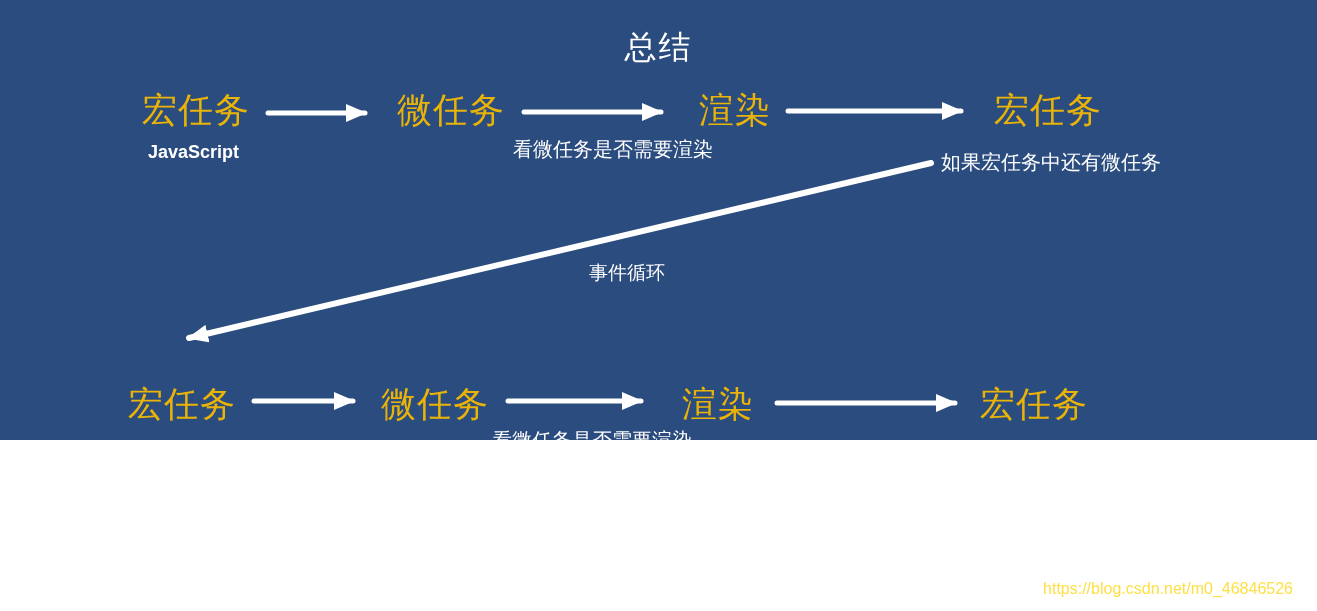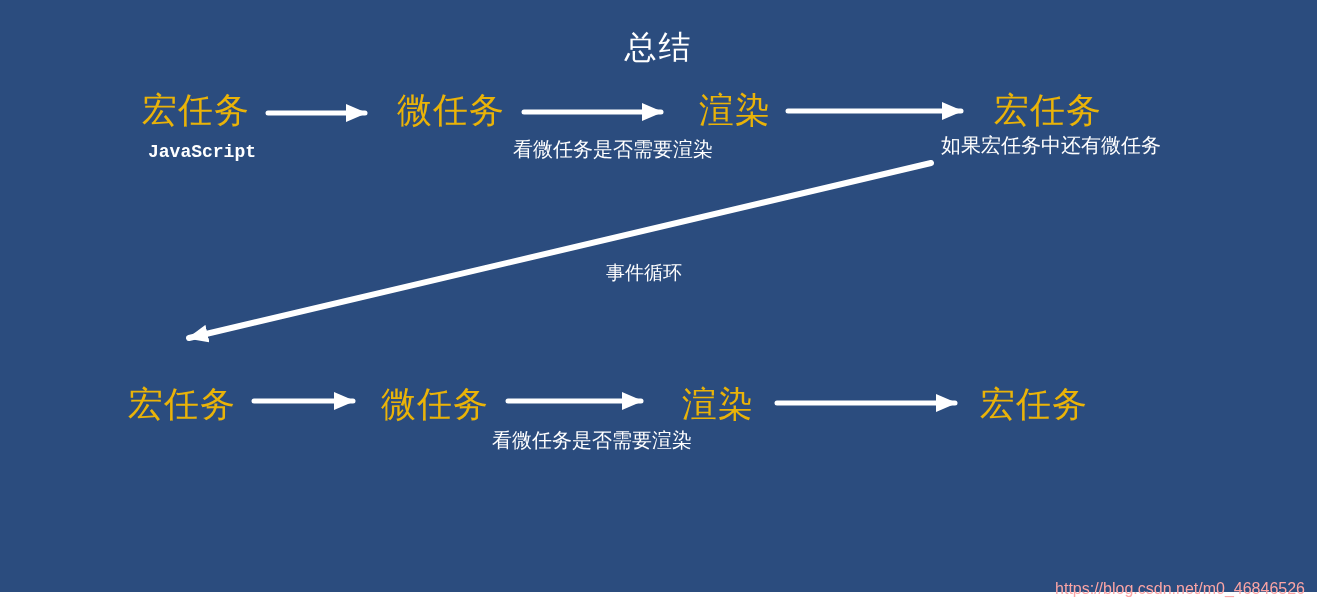--- a/index.html
+++ b/index.html
@@ -2,45 +2,45 @@
 <html><head>
 <meta charset="utf-8">
 <style>
   html, body { margin: 0; padding: 0; }
   body {
     font-family: "Liberation Sans", "DejaVu Sans", sans-serif;
     width: 1317px; height: 611px; overflow: hidden;
   }
   #slide {
     position: relative;
-    width: 1317px; height: 592px;
+    width: 1317px; height: 440px;
     background: #2b4c7e;
   }
   .abs { position: absolute; white-space: nowrap; }
   .title {
     top: 26px; left: 50%; transform: translateX(-50%);
     font-size: 32px; color: #ffffff; letter-spacing: 2px;
   }
   .node {
     top: 92px;
     font-size: 35px; line-height: 35px;
     color: #eab308; letter-spacing: 1px;
   }
   .row2 .node, .node.r2 { top: 386px; }
   .sub {
     color: #ffffff; font-size: 20px; line-height: 20px;
   }
-  .js-label { left: 148px; top: 142px; font-size: 18px; font-weight: 600; font-family: Liberation Mono, monospace; }
+  .js-label { left: 148px; top: 142px; font-size: 18px; font-weight: 600; }
   .check-top { left: 513px; top: 139px; }
-  .macro-micro { left: 941px; top: 135px; }
-  .loop-label { left: 606px; top: 263px; font-size: 19px; }
+  .macro-micro { left: 941px; top: 152px; }
+  .loop-label { left: 589px; top: 263px; font-size: 19px; }
   .check-bottom { left: 492px; top: 430px; }
   .watermark {
-    right: 12px; top: 580px;
-    color: #fca5a5; font-size: 16px;
+    right: 24px; top: 580px;
+    color: #fde047; font-size: 16px;
   }
   svg.arrows-layer {
     position: absolute; left: 0; top: 0;
     width: 1317px; height: 611px;
     pointer-events: none;
   }
 </style>
 </head>
 <body>
 

